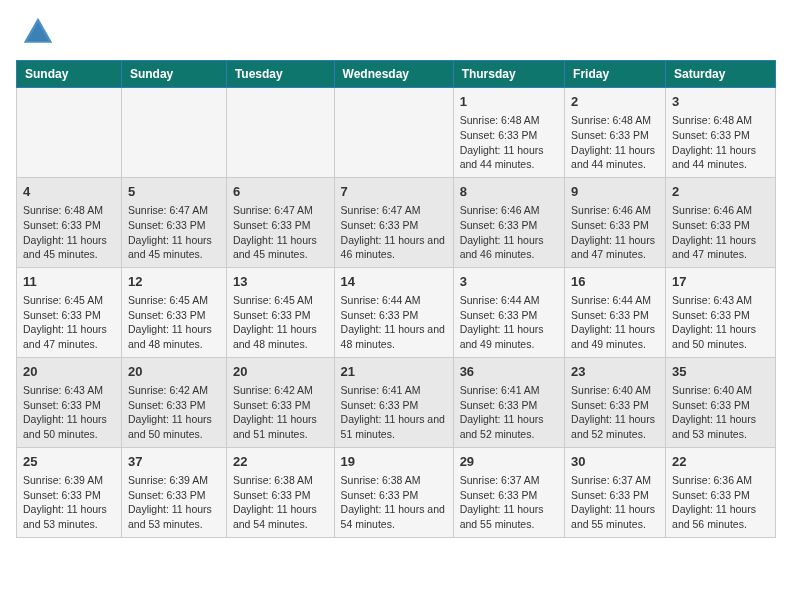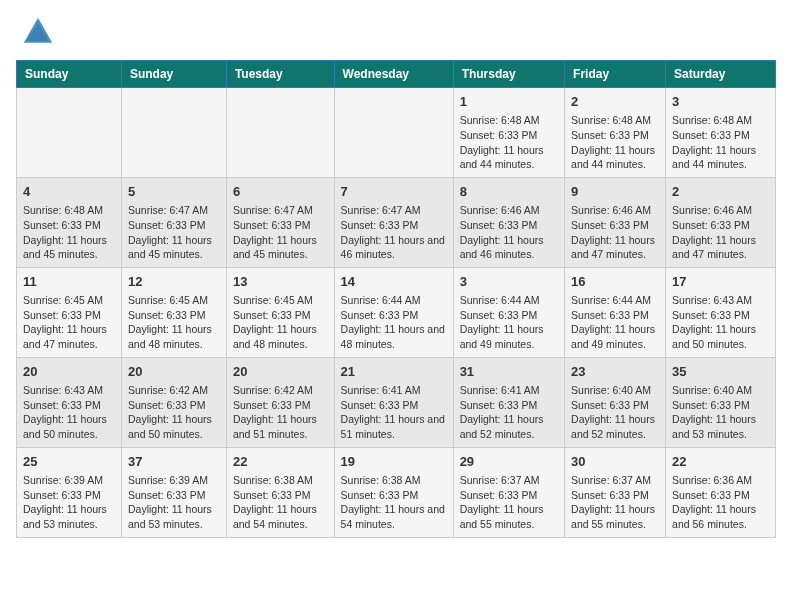--- a/index.html
+++ b/index.html
@@ -257,21 +257,21 @@
 Sunset: 6:33 PM
 Daylight: 11 hours and 51 minutes.</div>
         </td>
         <td>
           <span class="day-num">21</span>
           <div style="white-space: pre-line;">Sunrise: 6:41 AM
 Sunset: 6:33 PM
 Daylight: 11 hours and 51 minutes.</div>
         </td>
         <td>
-          <span class="day-num">31</span>
+          <span class="day-num">36</span>
           <div style="white-space: pre-line;">Sunrise: 6:41 AM
 Sunset: 6:33 PM
 Daylight: 11 hours and 52 minutes.</div>
         </td>
         <td>
           <span class="day-num">23</span>
           <div style="white-space: pre-line;">Sunrise: 6:40 AM
 Sunset: 6:33 PM
 Daylight: 11 hours and 52 minutes.</div>
         </td>

